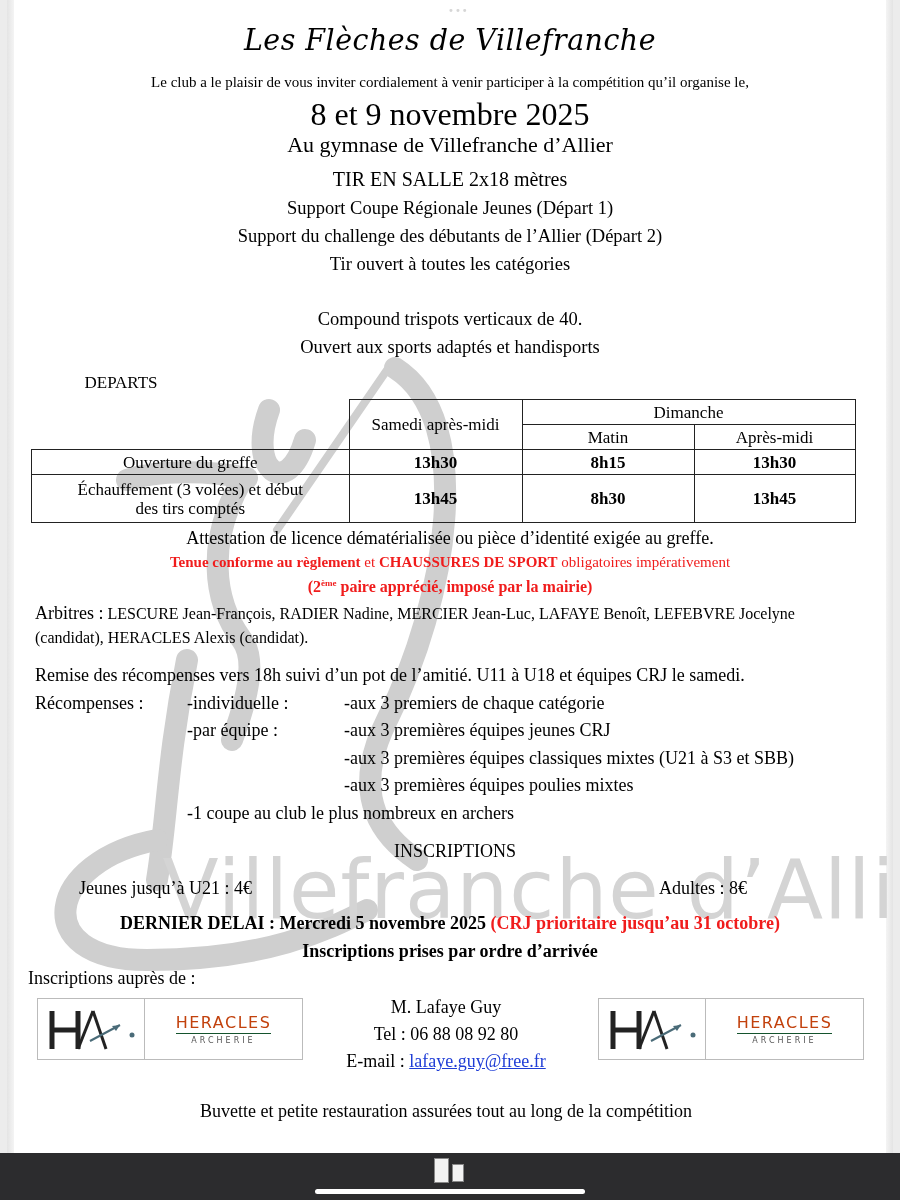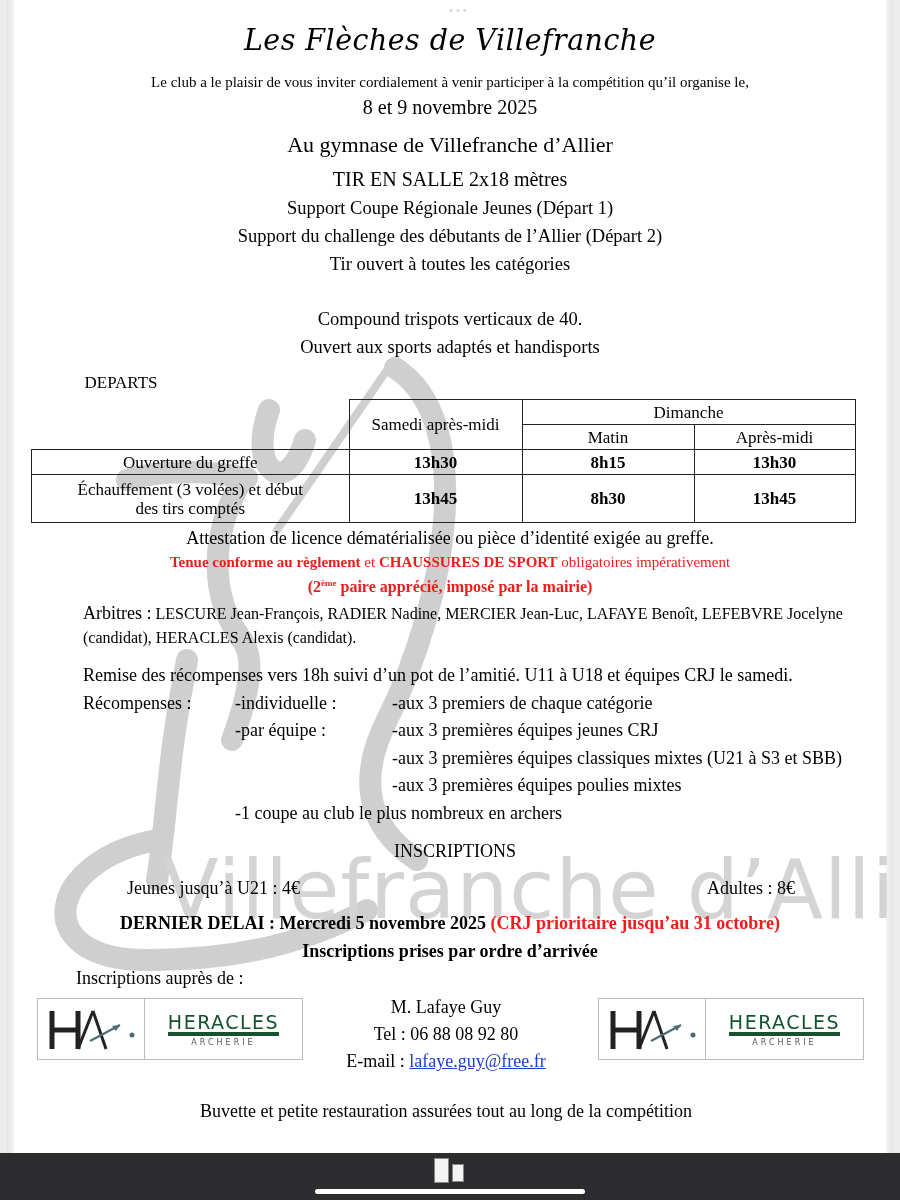--- a/index.html
+++ b/index.html
@@ -5,36 +5,36 @@
   html, body { margin:0; padding:0; }
   body { width:900px; height:1200px; overflow:hidden; background:#ececec; position:relative; font-family:"Liberation Serif", serif; color:#000; }
   .page { position:absolute; left:7px; top:0; width:886px; height:1153px; background:#fff; overflow:hidden; }
   .edge-l { position:absolute; left:0; top:0; width:7px; height:1153px; background:linear-gradient(to right,#e4e4e4,#f4f4f4); }
   .edge-r { position:absolute; right:0; top:0; width:7px; height:1153px; background:linear-gradient(to left,#e4e4e4,#f4f4f4); }
   .drag-dots { position:absolute; left:441px; top:7px; font-size:10px; color:#d6d6d6; letter-spacing:1px; font-family:"DejaVu Sans",sans-serif; line-height:8px; }
   .watermark { position:absolute; left:0; top:0; width:886px; height:1153px; pointer-events:none; }
   .c { position:absolute; left:0; width:886px; text-align:center; white-space:nowrap; }
   .title { top:22px; font-family:"DejaVu Serif", serif; font-style:italic; font-size:30px; letter-spacing:0.5px; transform:scaleX(0.95); }
   .intro { top:74px; font-size:15px; }
-  .date { top:96px; font-size:20px; }
+  .date { top:96px; font-size:32px; }
   .venue { top:132px; font-size:22px; }
   .l18 { font-size:18.5px;text-align:center; }
   .table-wrap { position:absolute; left:24px; top:399px; width:836px; height:126px; }
   table.dep { position:absolute; left:0; top:0; border-collapse:collapse; font-size:17px; }
   table.dep td { border:1.5px solid #222; text-align:center; padding:0; line-height:19px; }
   table.dep td.blank { border:none; }
   table.dep b { font-weight:bold; }
   .red { color:#f01c1c; }
-  .left { position:absolute; left:28px; white-space:nowrap; font-size:18px;margin-left:48px; }
+  .left { position:absolute; left:28px; white-space:nowrap; font-size:18px; }
   .arb { font-size:16px; }
   .arb .lead { font-size:18px; }
   .logo { position:absolute; width:264px; height:60px; border:1px solid #bbb; background:#fff; display:flex; }
   .logo .mark { width:106px; border-right:1px solid #bbb; position:relative; }
   .logo .txt { flex:1; display:flex; flex-direction:column; align-items:center; justify-content:center; font-family:"DejaVu Sans",sans-serif; }
-  .logo .brand { font-size:19px; letter-spacing:1.5px; color:#14532d; line-height:20px; border-bottom:4px solid #14532d; }
+  .logo .brand { font-size:16px; letter-spacing:1.5px; color:#c2410c; line-height:20px; border-bottom:1px solid #14532d; }
   .logo .sub { font-size:8px; letter-spacing:3px; color:#555; margin-top:2px; }
   a.mail { color:#1f3dd6; text-decoration:underline; }
   .bottom-bar { position:absolute; left:0; top:1153px; width:900px; height:47px; background:#2c2c2e; }
   .thumb { position:absolute; top:1158px; width:13px; height:23px; background:#f3f3f3; border:1px solid #888; }
   .home { position:absolute; left:315px; top:1189px; width:270px; height:5px; border-radius:3px; background:#fff; }
 </style>
 </head>
 <body>
 
 <div class="page">

